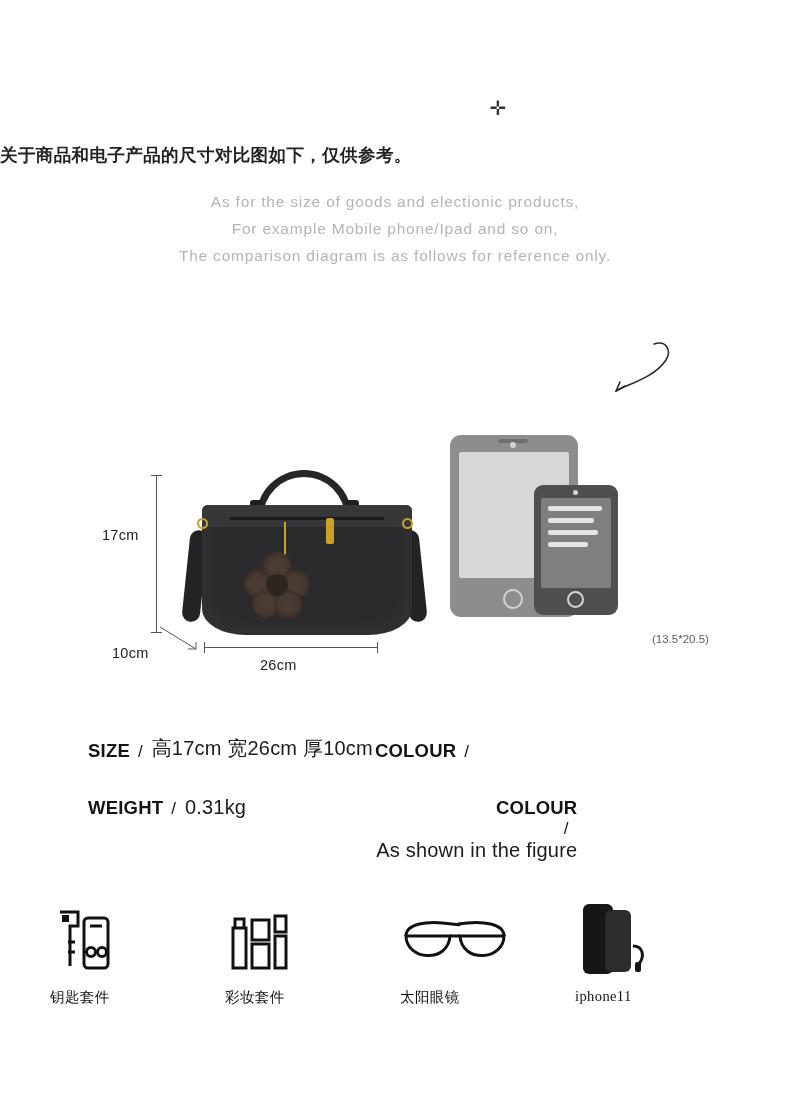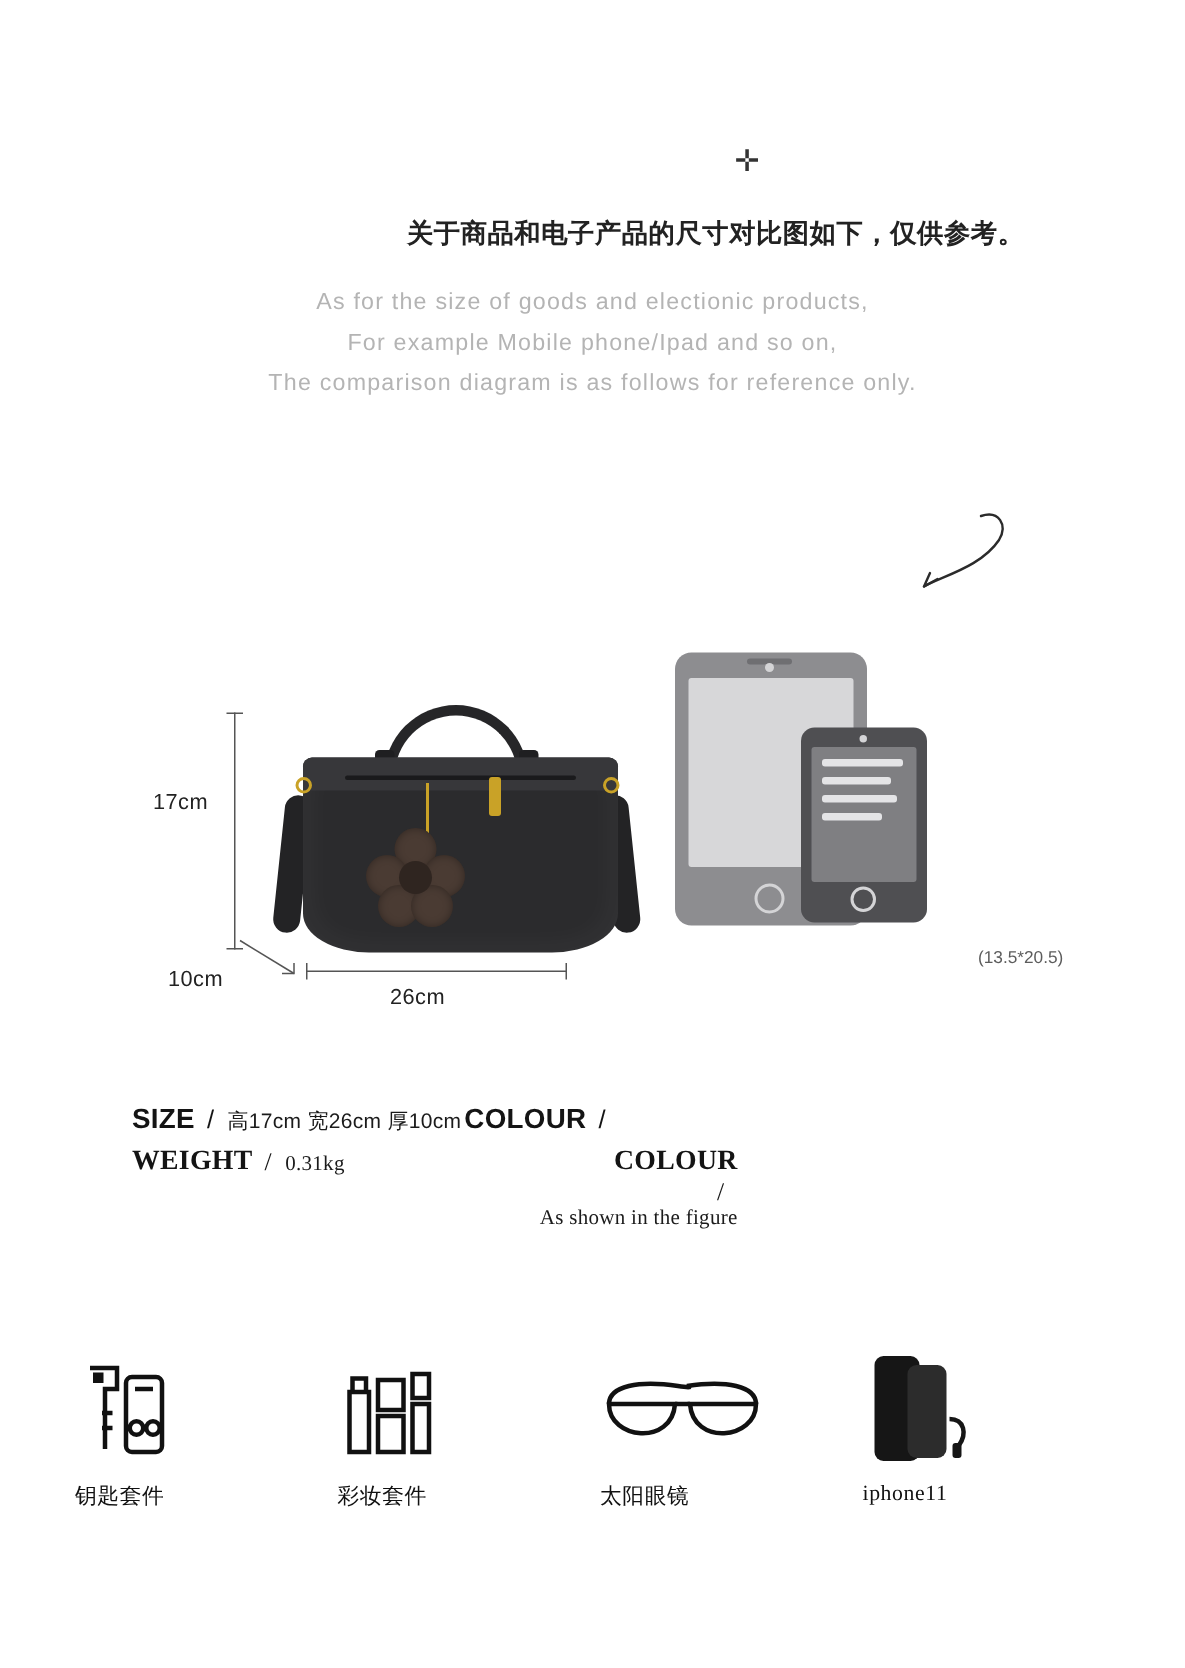--- a/index.html
+++ b/index.html
@@ -26,21 +26,21 @@
     line-height: 18px;
     text-align: center;
     font-weight: 500;
   }
 
   
   .cn-title {
     position: absolute;
     left: 0; top: 143px;
     width: 683px;
-    text-align: right;
+    text-align: left;
     font-size: 17.5px;
     font-weight: bold;
     color: #222222;
     letter-spacing: 0.4px;
   }
   .en-block {
     position: absolute;
     left: 0; top: 188px;
     width: 790px;
     text-align: center;
@@ -301,35 +301,35 @@
 
   
   .spec-row {
     position: absolute;
     left: 88px;
     width: 640px;
     display: flex;
     align-items: baseline;
   }
   .spec-row.r1 { top: 735px; }
-  .spec-row.r2 { top: 764px; font-family: Liberation Serif, serif; }
+  .spec-row.r2 { top: 796px; }
   .spec-key {
     font-size: 18.5px;
     font-weight: bold;
     color: #141414;
     letter-spacing: 0.2px;
   }
   .spec-slash {
     font-size: 17px;
     color: #141414;
     margin: 0 9px 0 8px;
     font-weight: 400;
   }
   .spec-val {
-    font-size: 14px;
+    font-size: 20px;
     color: #1b1b1b;
     letter-spacing: 0.2px;
   }
   .spec-cell { display: flex; align-items: flex-end; }
   .spec-cell.c2-r1 { margin-left: 2px; }
   .spec-cell.c2-r2 { margin-left: 130px; flex-direction: column; }
 
   
   .accessories {
     position: absolute;

